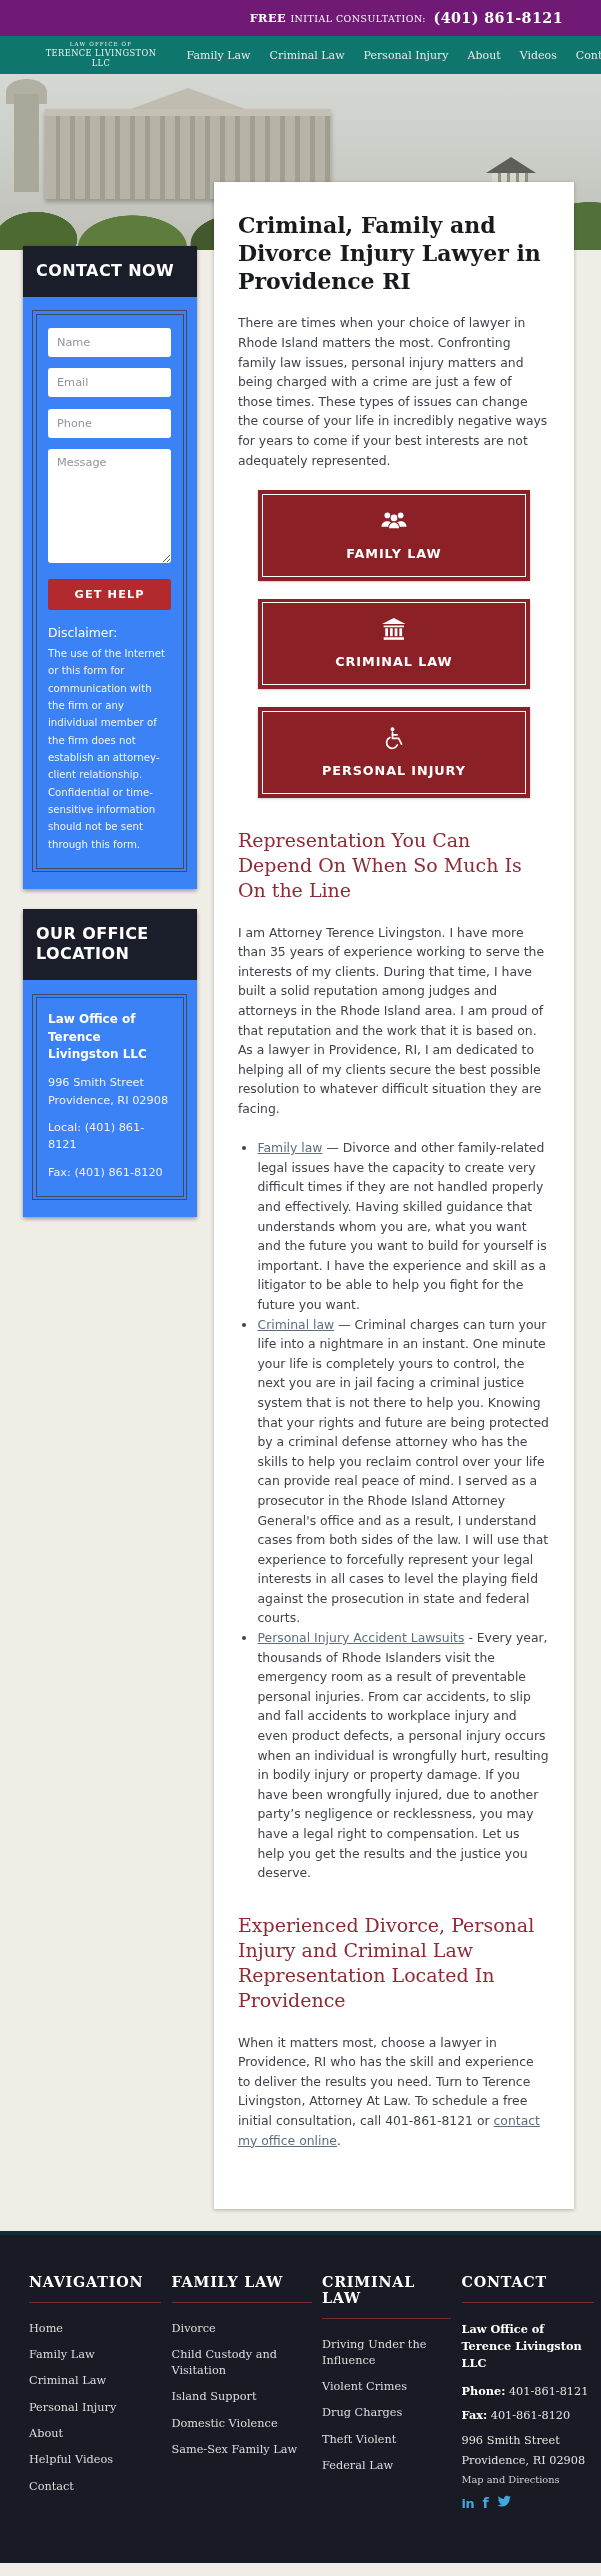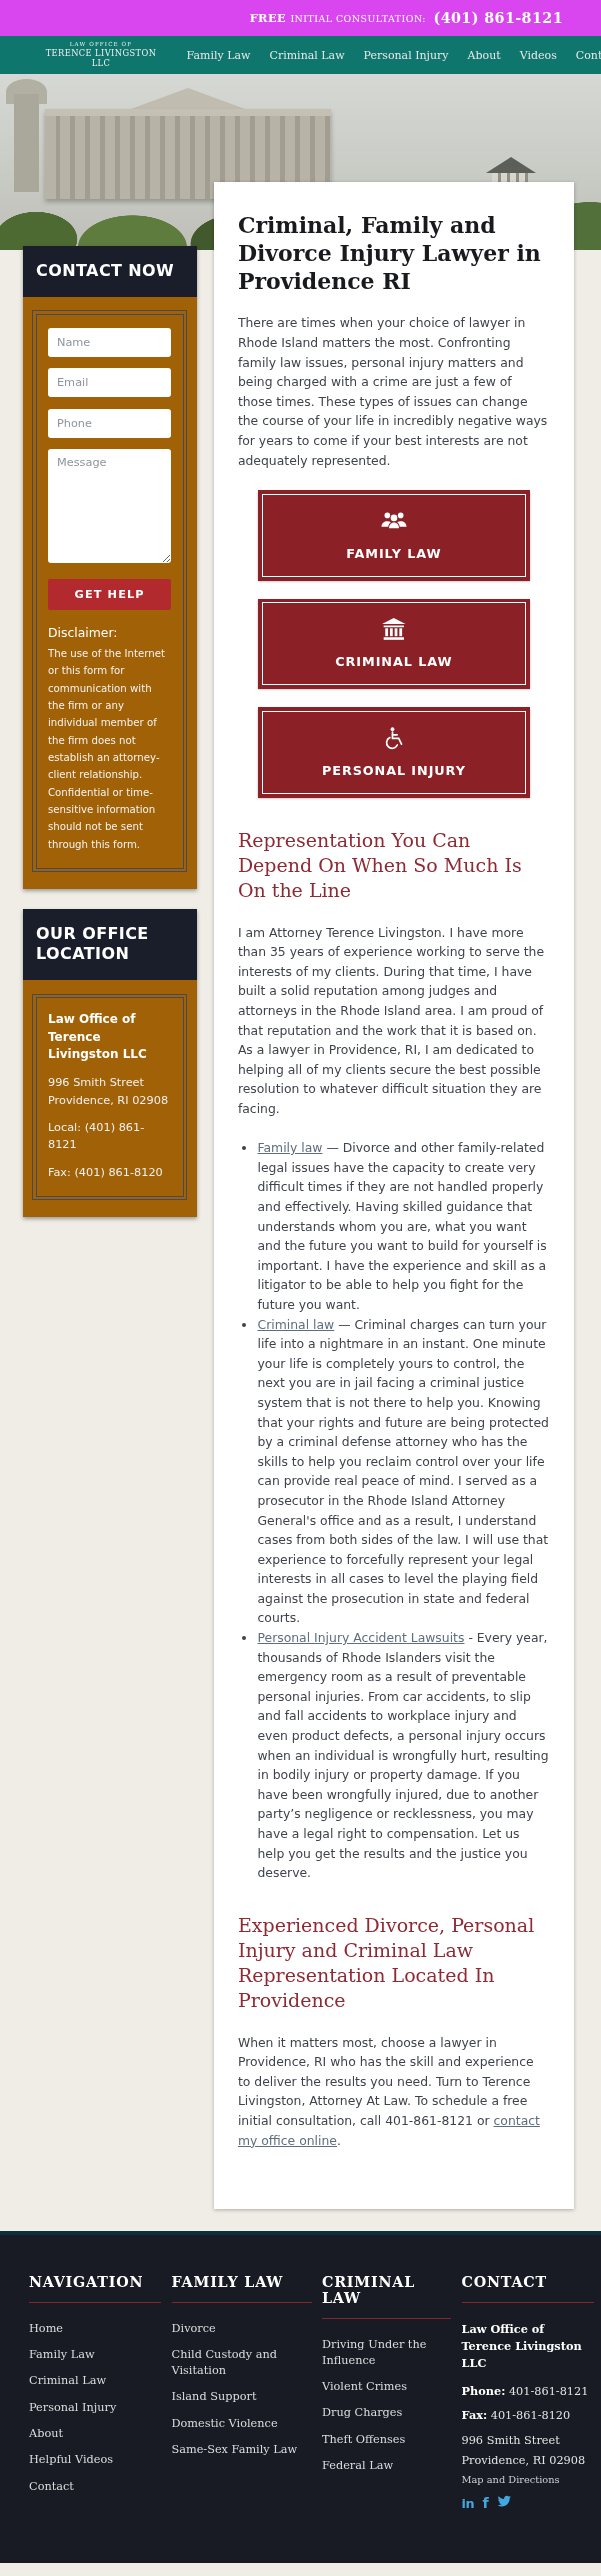--- a/index.html
+++ b/index.html
@@ -1,19 +1,19 @@
 <!DOCTYPE html>
 <html style="font-size:12px"><head>
 <meta charset="utf-8">
 <style>
   html,body{margin:0;padding:0;}
   body{width:602px;background:#efede6;font-family:"DejaVu Sans","Liberation Sans",sans-serif;-webkit-font-smoothing:antialiased;}
 
   
-  .topbar{height:36px;background:#d946ef;display:flex;align-items:center;justify-content:flex-end;padding-right:39px;color:#fff;font-family:"DejaVu Serif","Liberation Serif",serif;}
+  .topbar{height:36px;background:#701a75;display:flex;align-items:center;justify-content:flex-end;padding-right:39px;color:#fff;font-family:"DejaVu Serif","Liberation Serif",serif;}
   .topbar .free{font-weight:bold;font-size:11.3px;letter-spacing:0.4px;margin-right:4.5px;}
   .topbar .rest{font-size:9.4px;letter-spacing:0.5px;margin-right:7.5px;}
   .topbar .phone{font-size:14.3px;font-weight:bold;letter-spacing:0.4px;}
 
   
   .navbar{height:38px;background:#0f766e;display:flex;align-items:center;padding-left:41px;}
   .logo{width:120px;text-align:center;color:#f2f2f2;line-height:1.25;flex:none;}
   .logo .l1{font-size:5.6px;letter-spacing:1.1px;font-family:"DejaVu Serif",serif;}
   .logo .l2{font-size:8.3px;letter-spacing:0.4px;font-family:"DejaVu Serif",serif;}
   .navlinks{display:flex;margin-left:25.6px;gap:19px;}
@@ -35,21 +35,21 @@
      radial-gradient(105px 60px at 60% 86%,#55733a 60%,transparent 61%),
      radial-gradient(113px 65px at 82% 70%,#3f5a2b 60%,transparent 61%),
      radial-gradient(90px 53px at 98% 64%,#51703a 60%,transparent 61%);}
 
   
   .content{display:flex;align-items:flex-start;margin-top:-68px;position:relative;z-index:2;}
   .sidebar{width:174px;margin-left:22.6px;flex:none;margin-top:64px;}
   .main-card{width:360px;margin-left:17.3px;background:#fff;box-shadow:0 0.8px 3.8px rgba(0,0,0,.28);padding:29px 24px 39px;box-sizing:border-box;}
 
   
-  .darkbox{background:#a16207;color:#fff;box-shadow:0 1.5px 3.8px rgba(0,0,0,.35);margin-bottom:19.6px;}
+  .darkbox{background:#3b82f6;color:#fff;box-shadow:0 1.5px 3.8px rgba(0,0,0,.35);margin-bottom:19.6px;}
   .darkbox-header{background:#1a1e2a;padding:15px 13.5px;font-weight:bold;font-size:16px;letter-spacing:0.4px;line-height:1.3;}
   .box-body{padding:13.5px 9.8px 16.5px;}
   .dbl-border{border:0.8px solid #434a5c;padding:2.3px;}
   .dbl-border-inner{border:0.8px solid #434a5c;padding:13.5px 11.3px 15px;}
   .field{width:100%;box-sizing:border-box;border:none;border-radius:3px;height:29px;padding:0 9px;font-size:11.3px;color:#333;margin-bottom:11.3px;font-family:"DejaVu Sans",sans-serif;background:#fff;}
   textarea.field{height:114px;padding-top:7.5px;resize:vertical;margin-bottom:13.5px;}
   ::placeholder{color:#8e949d;opacity:1;}
   .gethelp{display:block;width:100%;background:#b2292e;color:#fff;border:none;border-radius:2.3px;padding:9px 0;font-weight:bold;font-size:11.3px;letter-spacing:1.1px;cursor:pointer;font-family:"DejaVu Sans",sans-serif;}
   .disclaimer-t{font-weight:normal;font-size:12.4px;margin:15px 0 4.5px;}
   .disclaimer-x{font-size:10.2px;line-height:1.7;color:#f3f3f3;}
@@ -257,21 +257,21 @@
       <a href="#" class="flink">Domestic Violence</a>
       <a href="#" class="flink">Same-Sex Family Law</a>
     </div>
 
     <div class="fcol">
       <h4>CRIMINAL LAW</h4>
       <hr class="rule">
       <a href="#" class="flink">Driving Under the Influence</a>
       <a href="#" class="flink">Violent Crimes</a>
       <a href="#" class="flink">Drug Charges</a>
-      <a href="#" class="flink">Theft Offenses</a>
+      <a href="#" class="flink">Theft Violent</a>
       <a href="#" class="flink">Federal Law</a>
     </div>
 
     <div class="fcol">
       <h4>CONTACT</h4>
       <hr class="rule">
       <div class="fc-firm">Law Office of Terence Livingston LLC</div>
       <div class="fc-line"><b>Phone:</b><span> 401-861-8121</span></div>
       <div class="fc-line"><b>Fax:</b><span> 401-861-8120</span></div>
       <div class="fc-addr">996 Smith Street</div>

